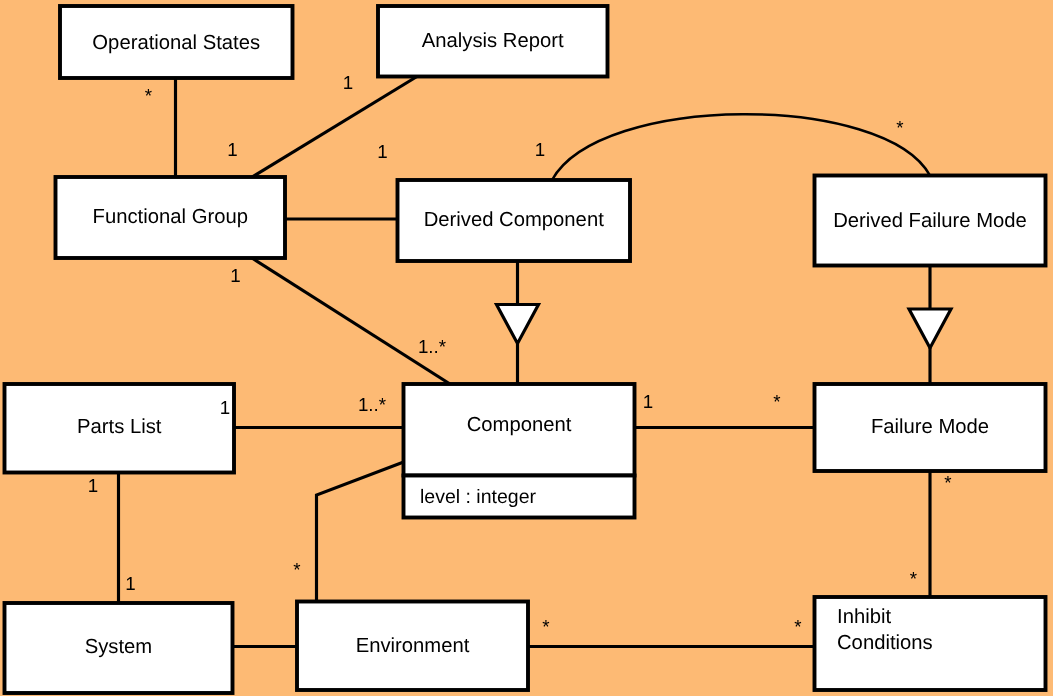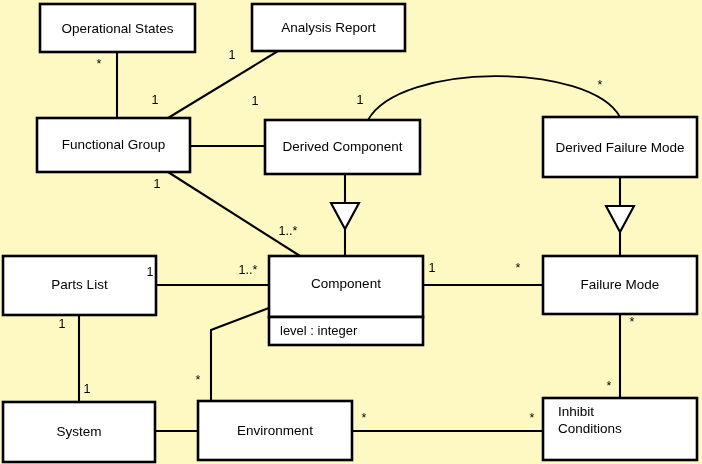--- a/index.html
+++ b/index.html
@@ -10,21 +10,21 @@
   body {
     width: 702px;
     height: 464px;
     font-family: "Liberation Sans", sans-serif;
     overflow: hidden;
   }
   #diagram-root {
     position: relative;
     width: 702px;
     height: 464px;
-    background: #fef9c3;
+    background: #fdba74;
   }
   svg#uml-canvas {
     position: absolute;
     left: 0;
     top: 0;
     width: 702px;
     height: 464px;
     display: block;
   }
   .cls-box {

